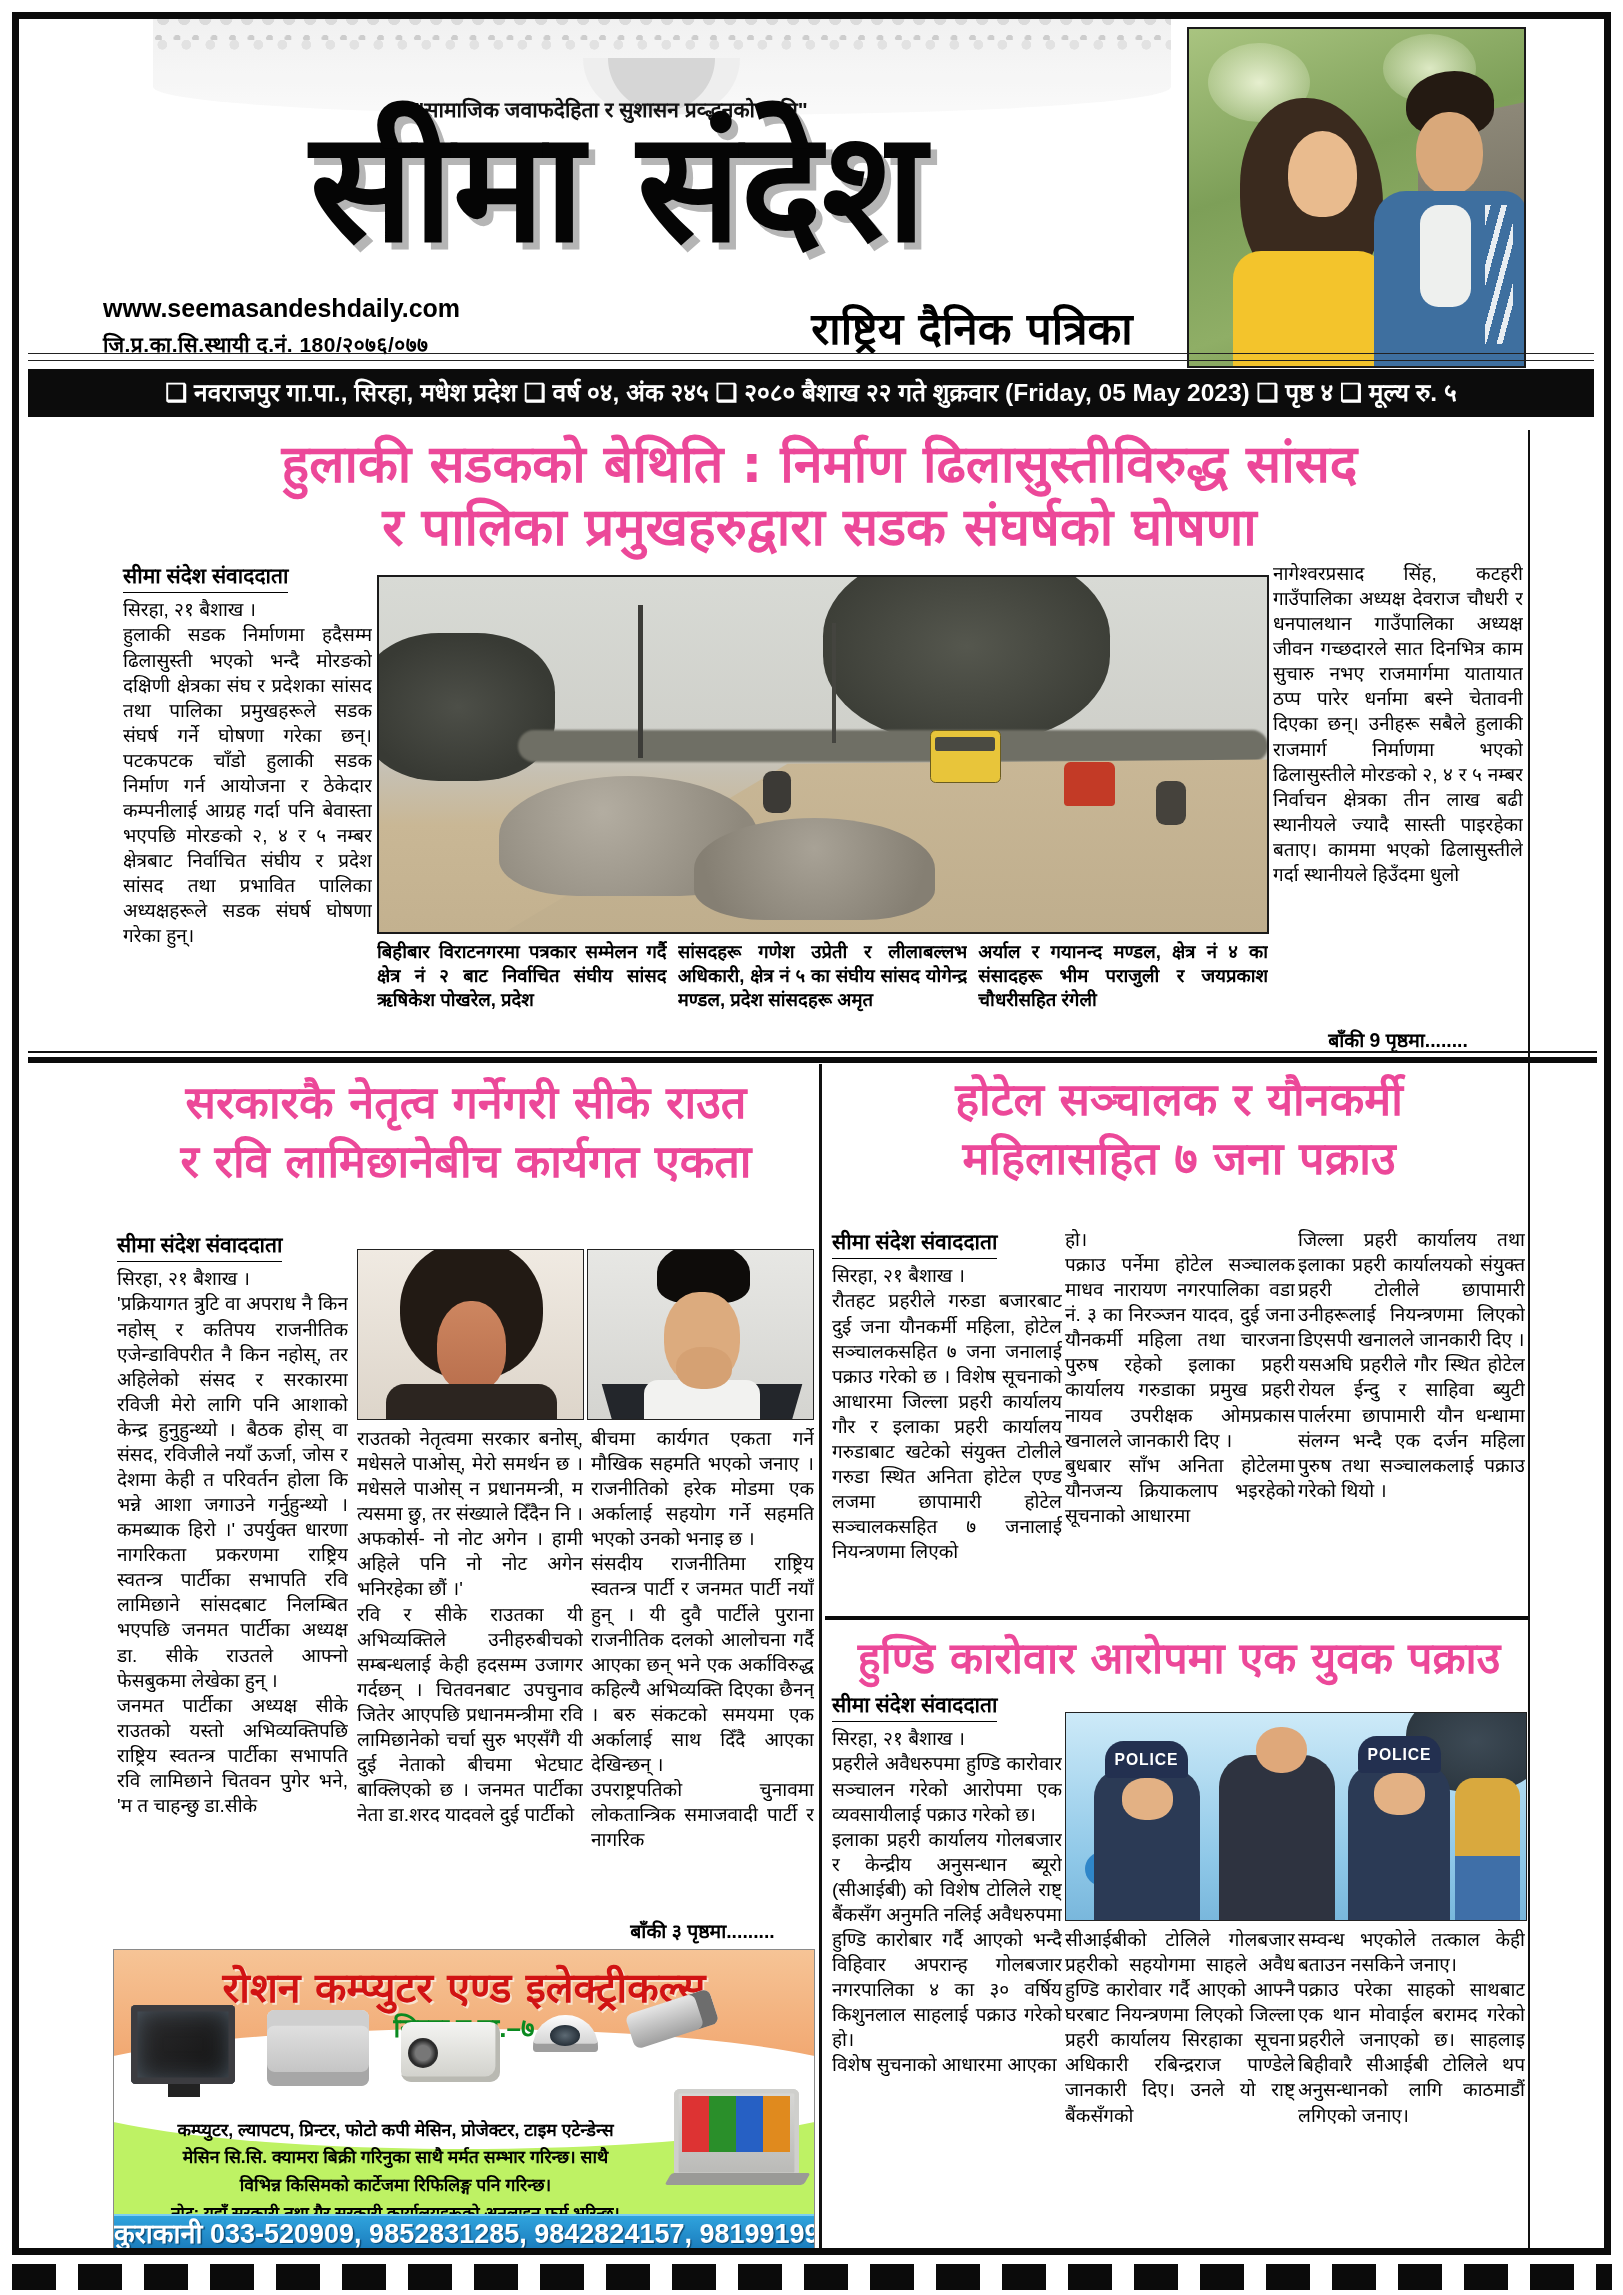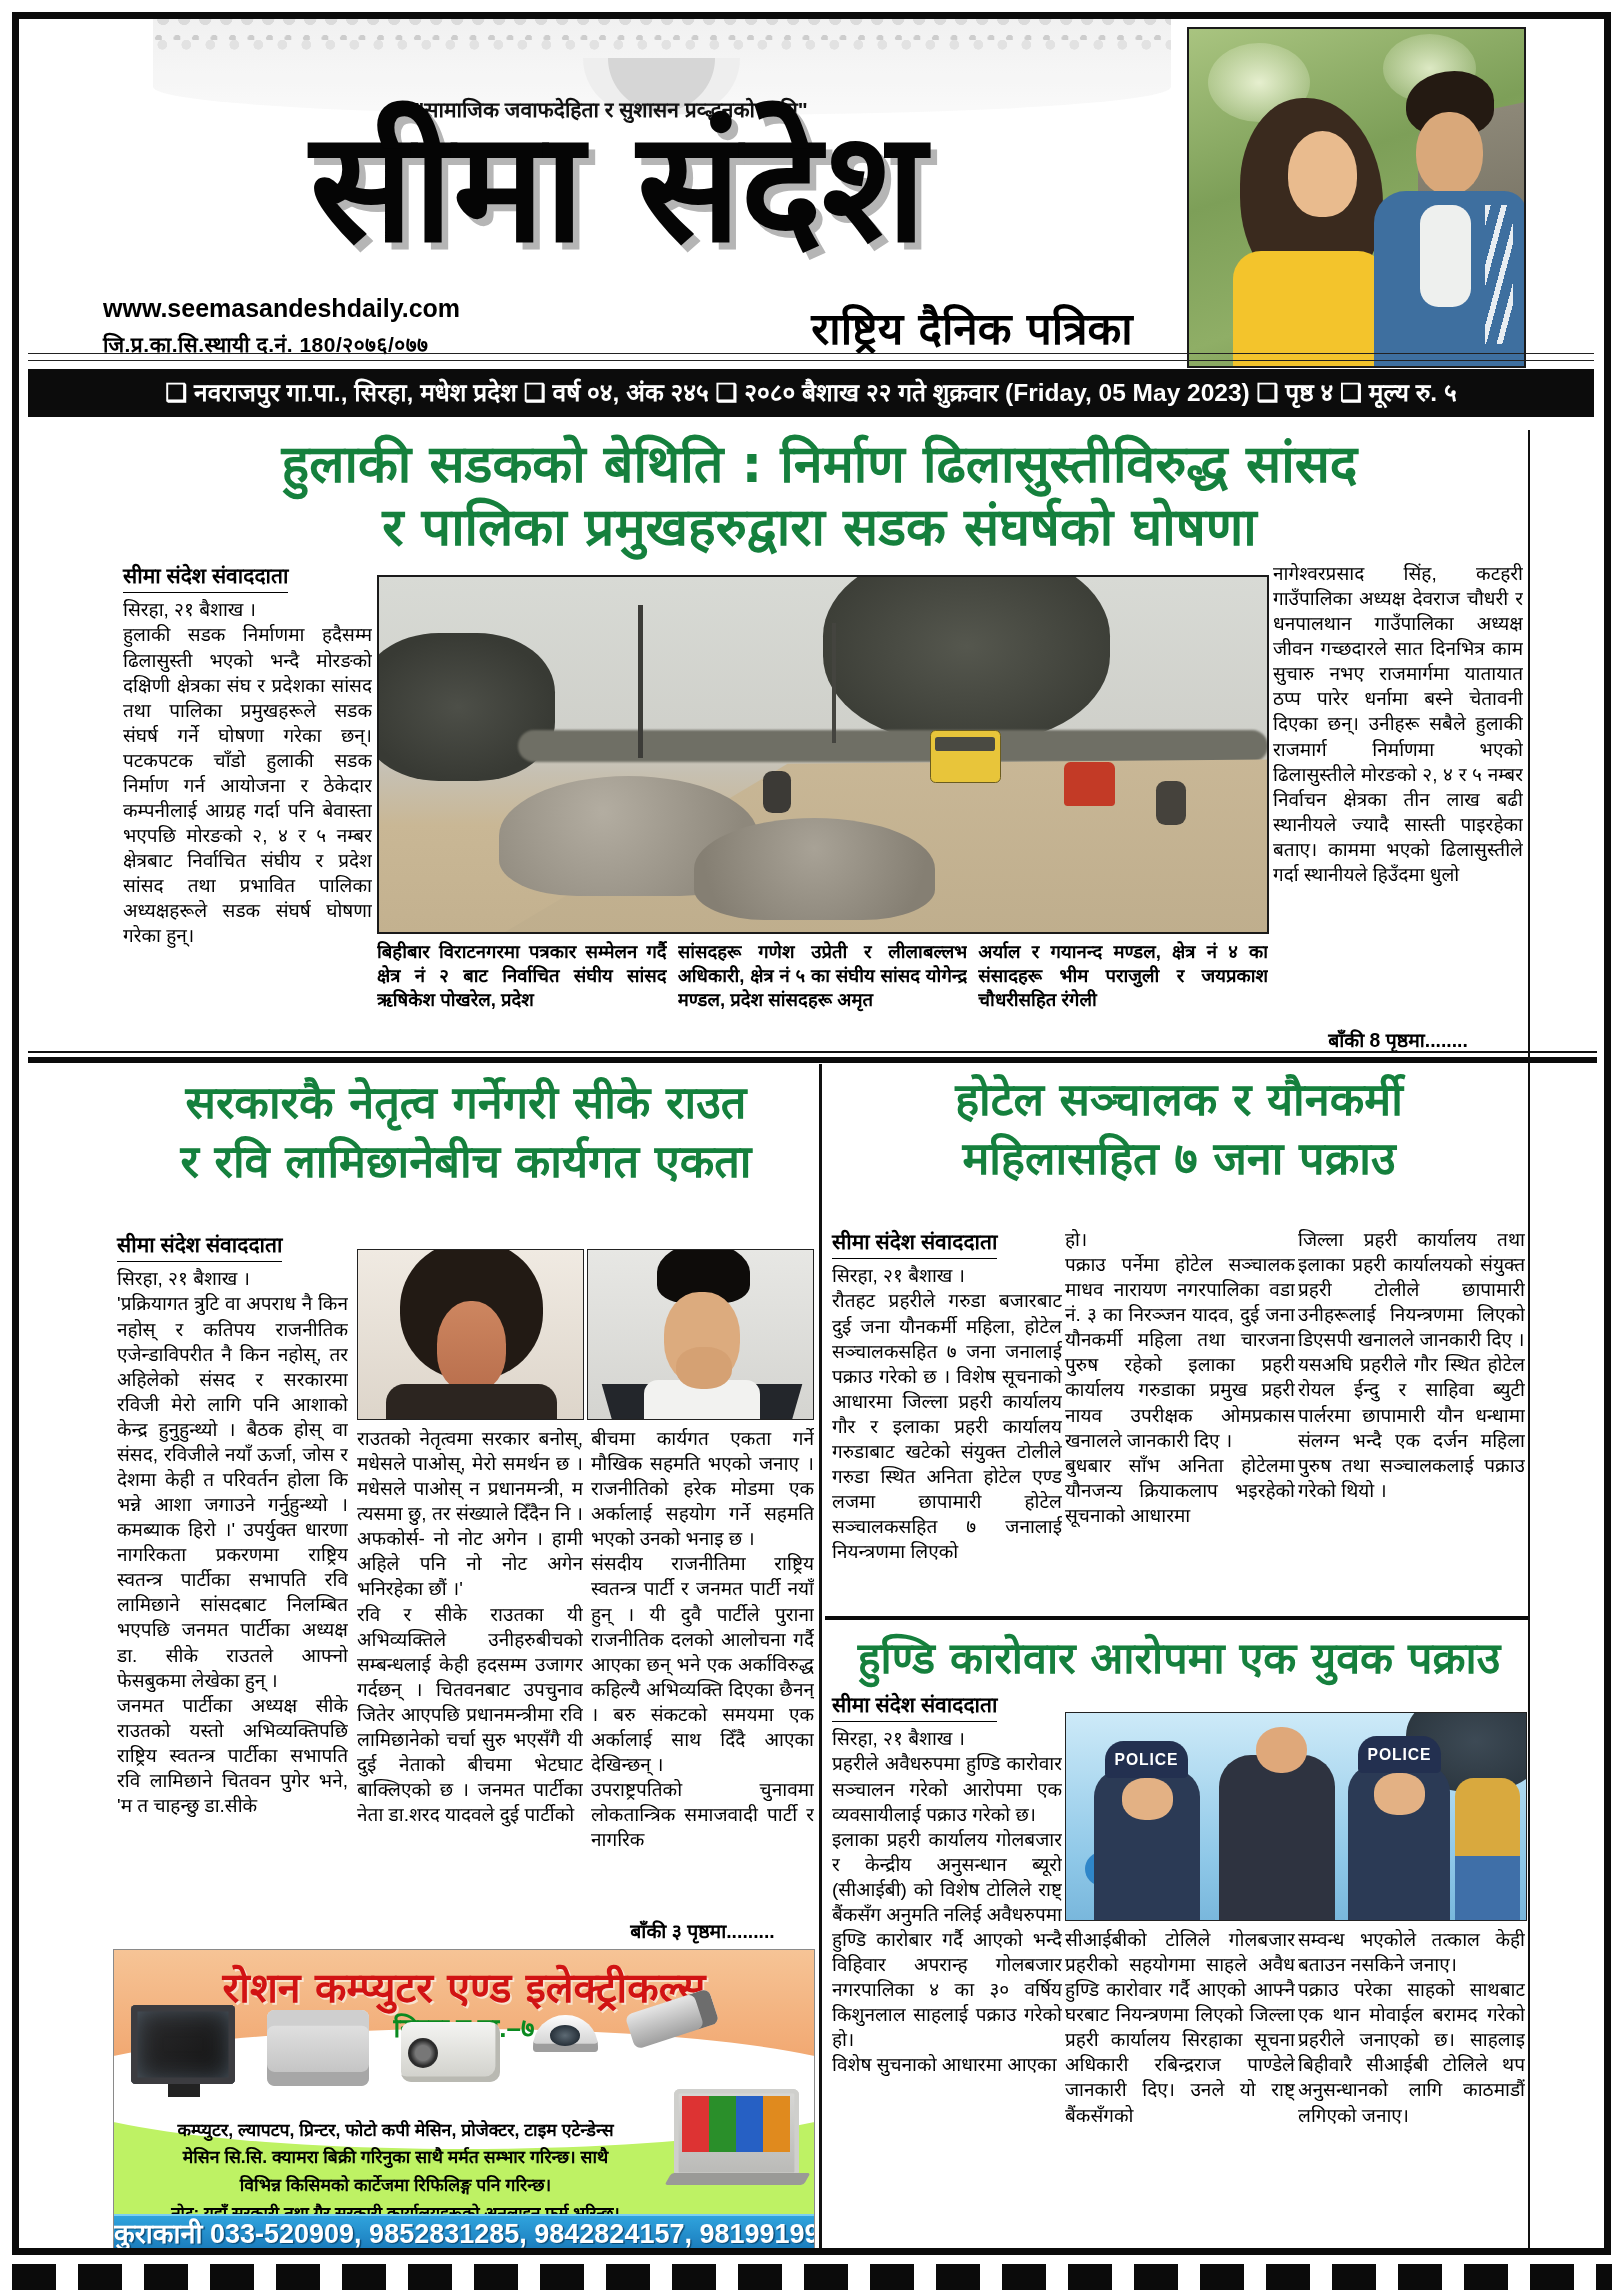--- a/index.html
+++ b/index.html
@@ -58,21 +58,21 @@
           background:#d9a87a;}
   .pc-man-jacket{position:absolute;left:185px;top:162px;width:153px;height:176px;border-radius:32px 23px 0 0;
           background:#3e6f9f;}
   .pc-man-tee{position:absolute;left:231px;top:176px;width:51px;height:102px;background:#eef0ee;border-radius:18.5px;}
   .pc-stripes{position:absolute;left:296px;top:176px;width:28px;height:139px;
           background:repeating-linear-gradient(105deg,#e9eef2 0 5.6px,#3e6f9f 5.6px 15.7px);}
   
   .datebar{position:absolute;left:28px;top:369px;width:1566px;height:48px;background:#0c0c0c;color:#fff;
           font-size:24.5px;font-weight:bold;line-height:48px;text-align:center;white-space:nowrap;overflow:hidden;}
   
-  .headline{font-family:"DejaVu Sans",sans-serif;font-weight:900;color:#15803d;text-align:center;}
+  .headline{font-family:"DejaVu Sans",sans-serif;font-weight:900;color:#ec4899;text-align:center;}
   .lead-headline{position:absolute;left:116px;top:433px;width:1407px;font-size:52px;line-height:1.22;}
   .byline{font-size:21px;font-weight:bold;border-bottom:1.9px solid #000;display:inline-block;
           padding-bottom:2.8px;margin-bottom:4.6px;}
   .bodycol{font-size:19px;line-height:1.32;text-align:justify;white-space:pre-line;overflow:hidden;}
   .continued{font-size:19.4px;font-weight:bold;text-align:center;}
   .caption{font-size:18.5px;font-weight:700;line-height:1.3;text-align:justify;overflow:hidden;}
   
   .lead-left{position:absolute;left:123px;top:561px;width:249px;height:490px;}
   .lead-right{position:absolute;left:1273px;top:561px;width:250px;height:463px;}
   .lead-cont{position:absolute;left:1273px;top:1026px;width:250px;}
@@ -243,21 +243,21 @@
     <div class="rd-pole2"></div>
     <div class="rd-bus"></div>
     <div class="rd-auto"></div>
     <div class="rd-bike1"></div>
     <div class="rd-bike2"></div>
   </div>
 
   <div class="lead-right">
     <div class="bodycol">नागेश्वरप्रसाद सिंह, कटहरी गाउँपालिका अध्यक्ष देवराज चौधरी र धनपालथान गाउँपालिका अध्यक्ष जीवन गच्छदारले सात दिनभित्र काम सुचारु नभए राजमार्गमा यातायात ठप्प पारेर धर्नामा बस्ने चेतावनी दिएका छन्। उनीहरू सबैले हुलाकी राजमार्ग निर्माणमा भएको ढिलासुस्तीले मोरङको २, ४ र ५ नम्बर निर्वाचन क्षेत्रका तीन लाख बढी स्थानीयले ज्यादै सास्ती पाइरहेका बताए। काममा भएको ढिलासुस्तीले गर्दा स्थानीयले हिउँदमा धुलो</div>
   </div>
-  <div class="lead-cont continued">बाँकी 8 पृष्ठमा........</div>
+  <div class="lead-cont continued">बाँकी 9 पृष्ठमा........</div>
 
   <div class="lead-captions">
     <div class="caption">बिहीबार विराटनगरमा पत्रकार सम्मेलन गर्दै क्षेत्र नं २ बाट निर्वाचित संघीय सांसद ऋषिकेश पोखरेल, प्रदेश</div>
     <div class="caption">सांसदहरू गणेश उप्रेती र लीलाबल्लभ अधिकारी, क्षेत्र नं ५ का संघीय सांसद योगेन्द्र मण्डल, प्रदेश सांसदहरू अमृत</div>
     <div class="caption">अर्याल र गयानन्द मण्डल, क्षेत्र नं ४ का संसादहरू भीम पराजुली र जयप्रकाश चौधरीसहित रंगेली</div>
   </div>
 
   <div class="hr-lead-thin"></div>
   <div class="hr-lead"></div>
   <div class="vrule-mid"></div>

